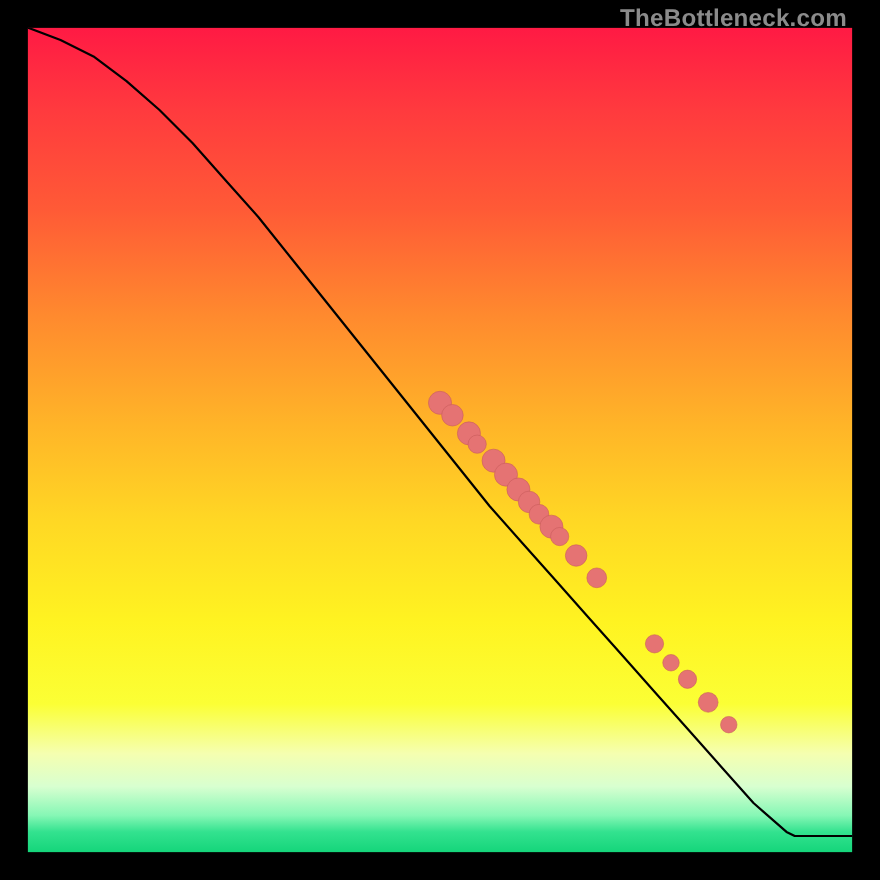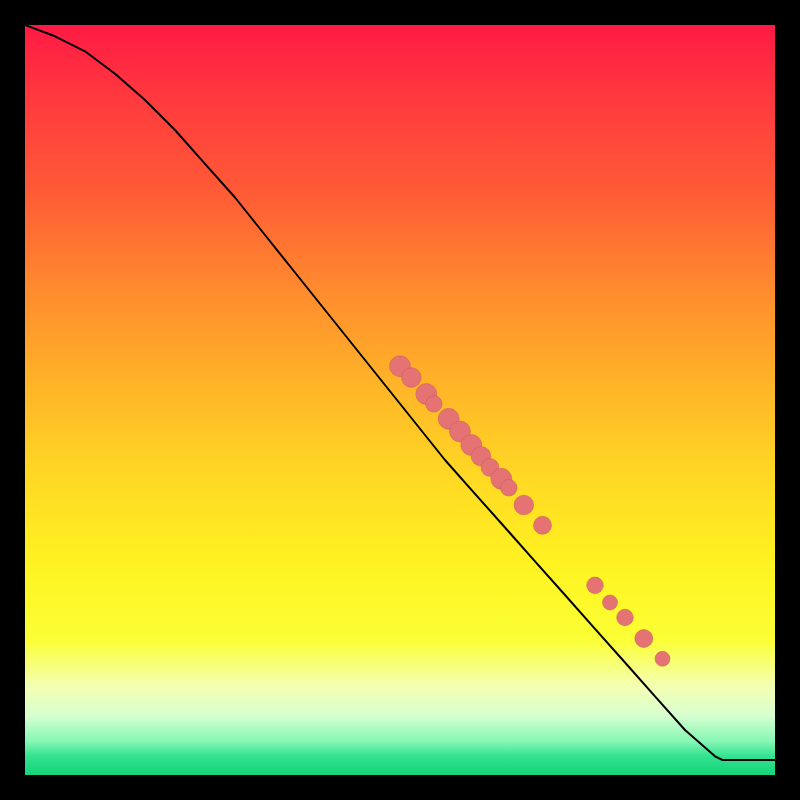--- a/index.html
+++ b/index.html
@@ -89,13 +89,14 @@
           <circle cx="498.8" cy="480.0" r="9.8" fill="#e57373" stroke="#c75a5a" stroke-width="0.5"></circle>
           <circle cx="517.5" cy="500.3" r="9.0" fill="#e57373" stroke="#c75a5a" stroke-width="0.5"></circle>
           <circle cx="570.0" cy="560.3" r="8.3" fill="#e57373" stroke="#c75a5a" stroke-width="0.5"></circle>
           <circle cx="585.0" cy="577.5" r="7.5" fill="#e57373" stroke="#c75a5a" stroke-width="0.5"></circle>
           <circle cx="600.0" cy="592.5" r="8.3" fill="#e57373" stroke="#c75a5a" stroke-width="0.5"></circle>
           <circle cx="618.8" cy="613.5" r="9.0" fill="#e57373" stroke="#c75a5a" stroke-width="0.5"></circle>
           <circle cx="637.5" cy="633.8" r="7.5" fill="#e57373" stroke="#c75a5a" stroke-width="0.5"></circle>
         </g>
     </svg>
   </div>
+  <div class="watermark">TheBottleneck.com</div>
 </div>
 
 </body></html>

